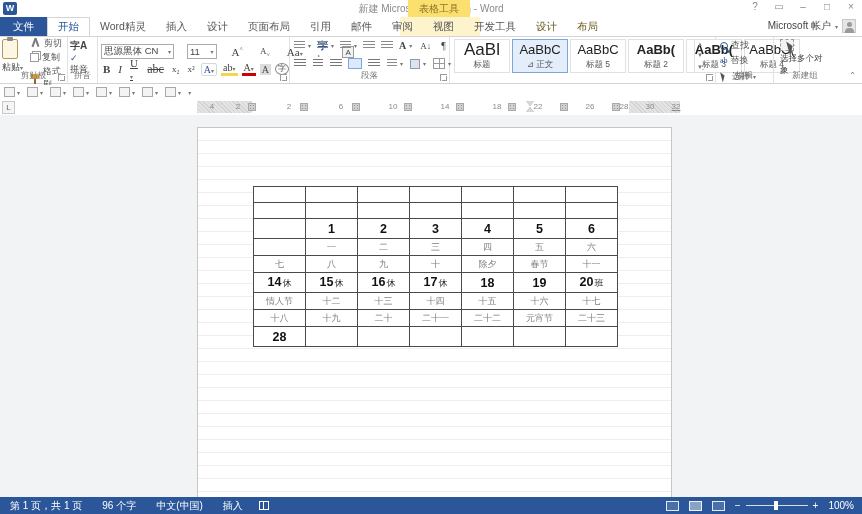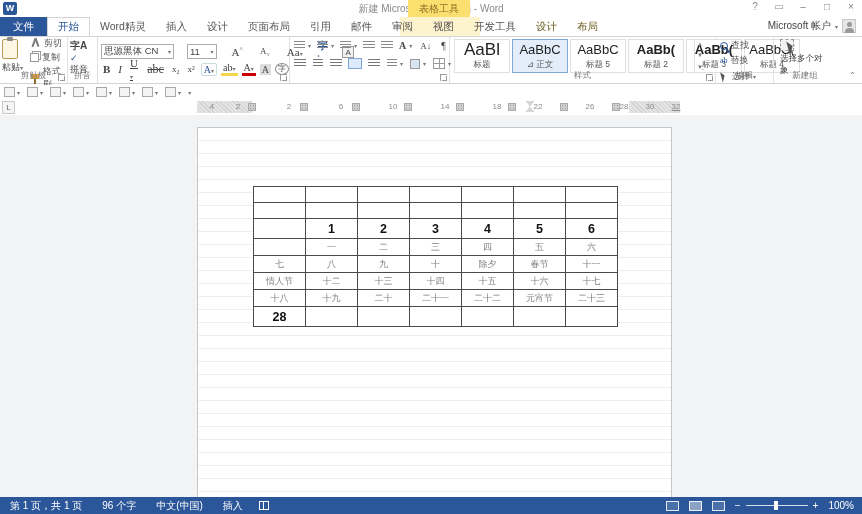--- a/index.html
+++ b/index.html
@@ -266,20 +266,21 @@
           </span>
         <span class="smallrow">
             <span class="i-sq" style="width:10px;height:10px;background:#d8e4f2"></span>
             <span class="dd">▾</span>
           </span>
         <span class="smallrow">
             <span class="i i-grid"></span>
             <span class="dd">▾</span>
           </span>
       </div>
+      <div class="glabel">段落</div>
       <div class="launcher"></div>
     </div>
 
     <div class="rgroup" style="left:450px;width:266px">
       <div id="styles-cards">
           <div class="style-card">
             <div class="style-prev" style="font-size: 17px;">AaBl</div>
             <div class="style-name">标题</div>
           </div>
           <div class="style-card selected">
@@ -301,21 +302,20 @@
           <div class="style-card">
             <div class="style-prev">AaBbC(</div>
             <div class="style-name">标题 4</div>
           </div>
         </div>
       <div id="styles-scroll">
         <span>▲</span>
         <span>▼</span>
         <span>▼̱</span>
       </div>
-      <div class="glabel">样式</div>
       <div class="launcher"></div>
     </div>
 
     <div class="rgroup" style="left:716px;width:58px">
       <div style="position:absolute;left:4px;top:2px">
         <div class="smallrow">
             <span class="i i-find" style="width:8px;height:8px;border-width:1.5px"></span>
             <span>查找</span>
             <span class="dd">▾</span>
           </div>
@@ -473,20 +473,29 @@
             </tr>
             <tr class="lunar">
               <td>七</td>
               <td>八</td>
               <td>九</td>
               <td>十</td>
               <td>除夕</td>
               <td>春节</td>
               <td>十一</td>
             </tr>
+            <tr class="day">
+              <td><span>14</span><span class="mark">休</span></td>
+              <td><span>15</span><span class="mark">休</span></td>
+              <td><span>16</span><span class="mark">休</span></td>
+              <td><span>17</span><span class="mark">休</span></td>
+              <td><span>18</span></td>
+              <td><span>19</span></td>
+              <td><span>20</span><span class="mark">班</span></td>
+            </tr>
             <tr class="lunar">
               <td>情人节</td>
               <td>十二</td>
               <td>十三</td>
               <td>十四</td>
               <td>十五</td>
               <td>十六</td>
               <td>十七</td>
             </tr>
             <tr class="lunar">

